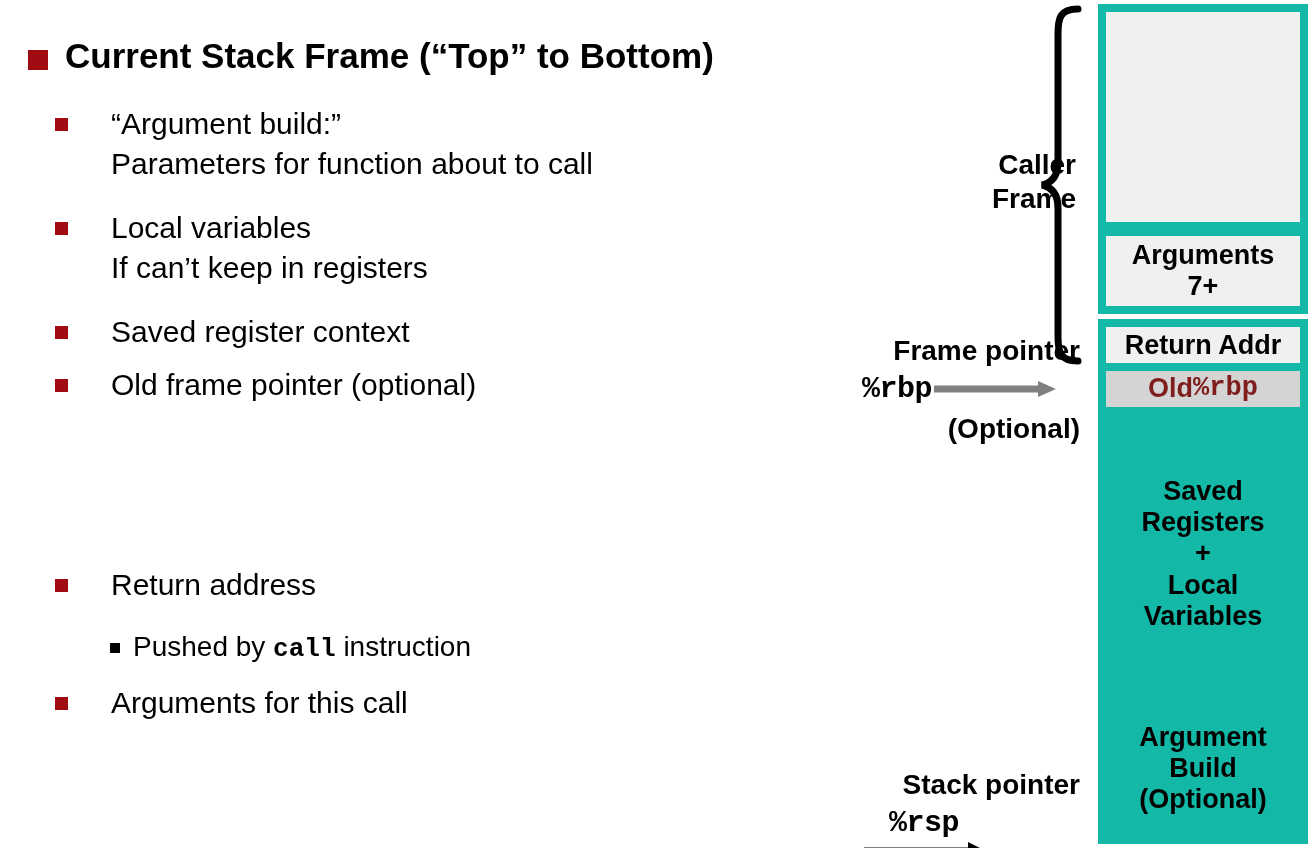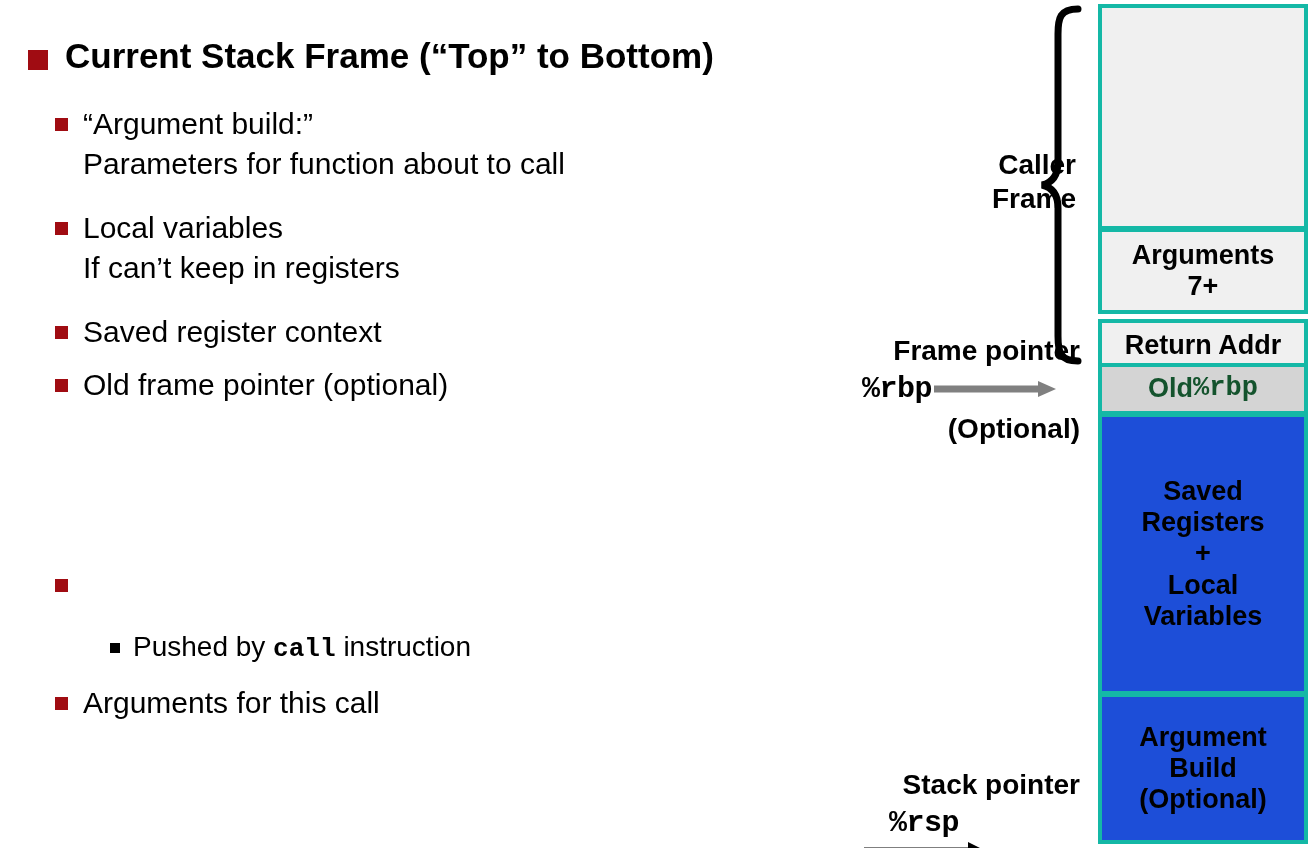--- a/index.html
+++ b/index.html
@@ -42,20 +42,21 @@
     font-size: 35px;
     font-weight: bold;
     line-height: 1.15;
     white-space: nowrap;
   }
 
   .lvl2 {
     position: absolute;
     display: flex;
     align-items: flex-start;
+    gap: 28px;
   }
   .lvl2 .sq {
     width: 13px;
     height: 13px;
     background: #a00c12;
     margin-top: 14px;
     margin-right: 15px;
     flex: none;
   }
   .lvl2 .txt {
@@ -96,37 +97,37 @@
     top: 0;
     width: 572px;
     height: 848px;
   }
 
   .box {
     position: absolute;
     left: 358px;
     width: 210px;
     box-sizing: border-box;
-    border: 4px solid #14b8a6;
+    border: 8px solid #14b8a6;
     display: flex;
     align-items: center;
     justify-content: center;
     text-align: center;
     font-weight: bold;
     font-size: 27px;
     line-height: 1.16;
     white-space: pre-line;
   }
   .box.gray-empty { background: #f0f0f0; }
   .box.gray-light { background: #f0f0f0; }
   .box.oldrbp {
     background: #d4d4d4;
-    color: #14532d;
-  }
-  .box.lav { background: #1d4ed8; }
+    color: #7f1d1d;
+  }
+  .box.lav { background: #14b8a6; }
 
   .oldrbp .mono2 {
     font-family: "Liberation Mono", "DejaVu Sans Mono", monospace;
     font-weight: bold;
   }
 
   
   #brace {
     position: absolute;
     left: 298px;
@@ -186,20 +187,21 @@
   </div>
 
   <div class="lvl2" style="left:55px; top:365px;">
     <span class="sq"></span>
     <span class="txt">Old frame pointer (optional)</span>
   </div>
 
 
   <div class="lvl2" style="left:55px; top:565px;">
     <span class="sq"></span>
+    <span class="txt">Return address</span>
   </div>
 
   <div class="lvl3" style="left:110px; top:630px;">
     <span class="sq"></span>
     <span class="txt"><span>Pushed by </span><span class="mono">call</span><span> instruction</span></span>
   </div>
 
   <div class="lvl2" style="left:55px; top:683px;">
     <span class="sq"></span>
     <span class="txt">Arguments for this call</span>

